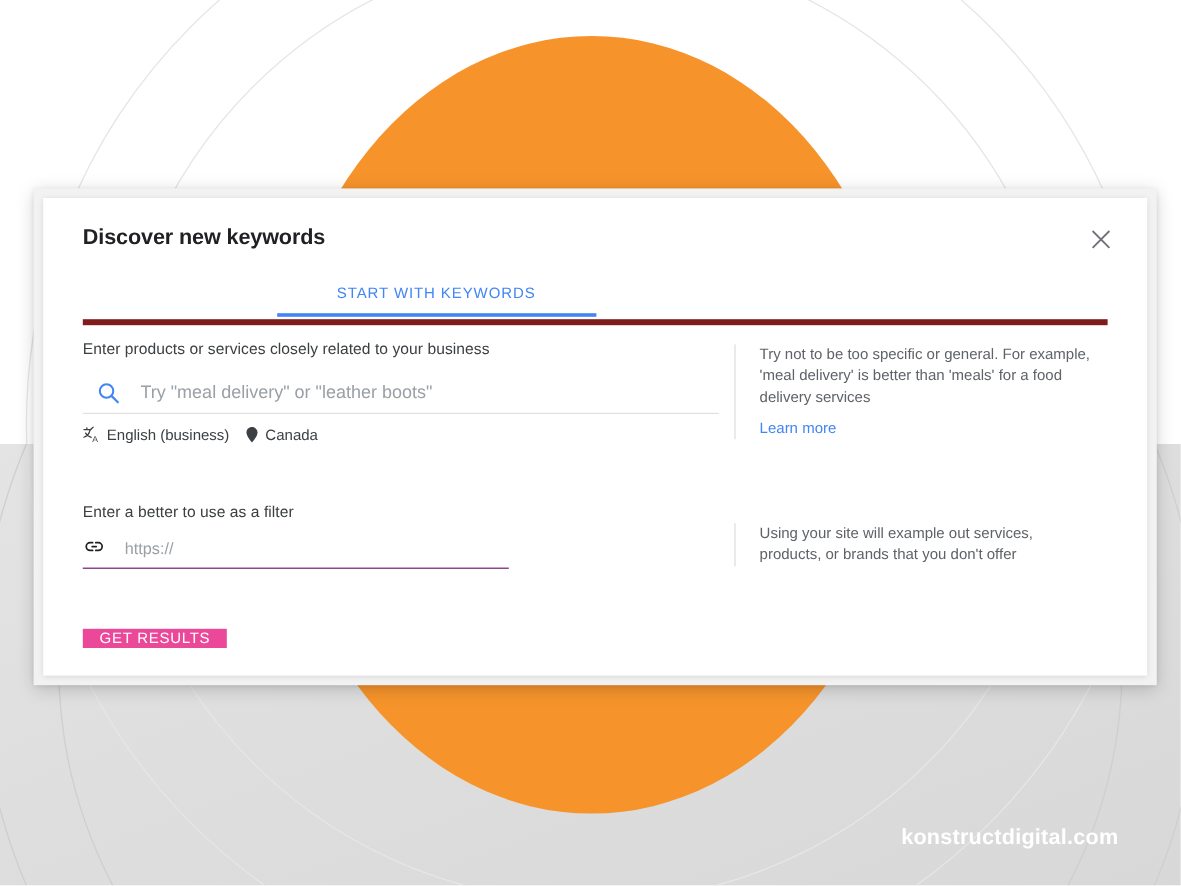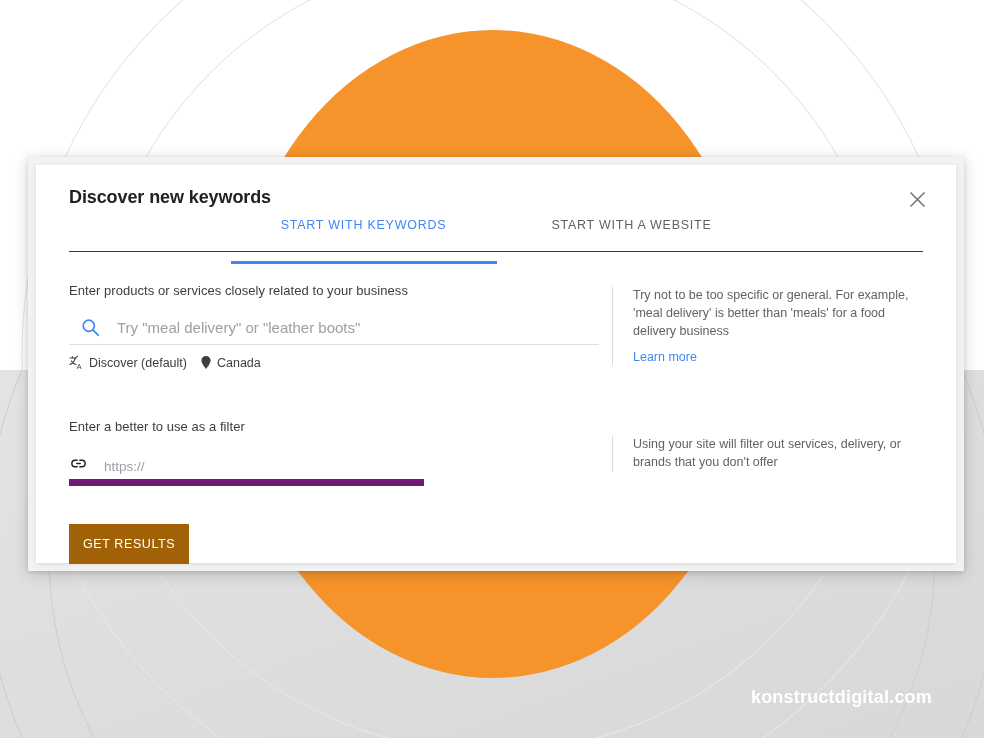--- a/index.html
+++ b/index.html
@@ -112,24 +112,24 @@
     cursor: pointer;
     background: none;
     border: none;
   }
   .close-btn svg { display: block; }
 
   
   .tabs {
     position: absolute;
     left: 33px;
-    top: 48px;
+    top: 67px;
     width: 854px;
     height: 39px;
-    border-bottom: 1px solid #7f1d1d;
+    border-bottom: 5px solid #7f1d1d;
   }
   .tab {
     position: absolute;
     top: 0;
     height: 39px;
     display: flex;
     align-items: flex-start;
     justify-content: center;
     font-size: 12.5px;
     font-weight: 500;
@@ -212,24 +212,25 @@
 
   
   .sec-domain {
     position: absolute;
     left: 33px;
     top: 254px;
     width: 355px;
   }
   .dom-row {
     position: relative;
-    margin-top: 20px;
+    margin-top: 8px;
     height: 32px;
-    border-bottom: 7px solid #701a75;
-    display: flex;
+    border-bottom: 1px solid #701a75;
+    display: flex;
+    align-items: center;
   }
   .dom-input {
     flex: 1 1 auto;
     border: none;
     outline: none;
     background: transparent;
     font-family: "Liberation Sans", sans-serif;
     font-size: 13.5px;
     color: #202124;
     margin-left: 16px;
@@ -260,23 +261,23 @@
     cursor: pointer;
     text-align: center;
   }
 
   
   .get-results {
     position: absolute;
     left: 33px;
     top: 359px;
     min-width: 94px;
-    height: 40px;
+    height: 16px;
     padding: 0 14px;
-    background: #a16207;
+    background: #ec4899;
     border: none;
     color: #ffffff;
     font-family: "Liberation Sans", sans-serif;
     font-size: 12.5px;
     font-weight: 500;
     letter-spacing: 0.6px;
     cursor: default;
     display: flex;
     align-items: center;
     justify-content: center;
@@ -325,21 +326,20 @@
 
       <button class="close-btn" aria-label="Close">
         <svg width="17" height="17" viewBox="0 0 17 17">
           <line x1="1.5" y1="1.5" x2="15.5" y2="15.5" stroke="#6d7278" stroke-width="1.5"></line>
           <line x1="15.5" y1="1.5" x2="1.5" y2="15.5" stroke="#6d7278" stroke-width="1.5"></line>
         </svg>
       </button>
 
       <div class="tabs">
         <div class="tab tab-1">START WITH KEYWORDS</div>
-        <div class="tab tab-2">START WITH A WEBSITE</div>
       </div>
       <div class="tab-underline"></div>
 
       <div class="sec-keywords">
         <div class="field-label">Enter products or services closely related to your business</div>
 
         <div class="input-row">
           <span class="lead-icon">
             <svg width="19" height="19" viewBox="0 0 19 19">
               <circle cx="7.8" cy="7.8" r="5.6" fill="none" stroke="#4285f4" stroke-width="1.7"></circle>
@@ -349,53 +349,53 @@
           <input class="kw-input" type="text" placeholder="Try &quot;meal delivery&quot; or &quot;leather boots&quot;" style="">
         </div>
 
         <div class="meta-row">
           <span class="meta-chip">
             <svg width="15" height="15" viewBox="0 0 16 16">
               <path d="M1 3.2 h6.2 M3.6 1.6 v1.6 M6.3 3.9 c-0.5 3.1 -2.6 5.2 -5.3 6.1 M2.5 6.3 c1.1 2 3.1 3.4 4.9 3.9" fill="none" stroke="#3c4043" stroke-width="1.15" stroke-linecap="round"></path>
               <path d="M6.6 3.3 L9.2 1.1" fill="none" stroke="#3c4043" stroke-width="1.1" stroke-linecap="round"></path>
               <text x="8.4" y="14.6" font-family="'Liberation Sans', sans-serif" font-size="7.6" fill="#3c4043">A</text>
             </svg>
-            <span>Discover (default)</span>
+            <span>English (business)</span>
           </span>
           <span class="meta-chip">
             <svg width="12" height="15" viewBox="0 0 12 15">
               <path d="M6 0.9 C3.4 0.9 1.4 2.9 1.4 5.4 C1.4 8.7 6 13.8 6 13.8 S10.6 8.7 10.6 5.4 C10.6 2.9 8.6 0.9 6 0.9 Z" fill="#3c4043"></path>
             </svg>
             <span>Canada</span>
           </span>
         </div>
       </div>
 
       <div class="help help-1">
-        <div class="help-text">Try not to be too specific or general. For example, 'meal delivery' is better than 'meals' for a food delivery business</div>
+        <div class="help-text">Try not to be too specific or general. For example, 'meal delivery' is better than 'meals' for a food delivery services</div>
         <a class="learn-more" href="#">Learn more</a>
       </div>
 
       <div class="sec-domain">
         <div class="field-label">Enter a better to use as a filter</div>
 
         <div class="dom-row">
           <span class="lead-icon">
             <svg width="19" height="19" viewBox="0 0 20 20">
               <path d="M8.2 10 h3.6" fill="none" stroke="#202124" stroke-width="1.5" stroke-linecap="round"></path>
               <path d="M8.6 6.6 H6.4 A3.4 3.4 0 0 0 6.4 13.4 H8.6" fill="none" stroke="#202124" stroke-width="1.5" stroke-linecap="round"></path>
               <path d="M11.4 6.6 H13.6 A3.4 3.4 0 0 1 13.6 13.4 H11.4" fill="none" stroke="#202124" stroke-width="1.5" stroke-linecap="round"></path>
             </svg>
           </span>
           <input class="dom-input" type="text" placeholder="https://" style="">
         </div>
       </div>
 
       <div class="help help-2">
-        <div class="help-text">Using your site will filter out services, delivery, or brands that you don't offer</div>
+        <div class="help-text">Using your site will example out services, products, or brands that you don't offer</div>
       </div>
 
       <button class="get-results">GET RESULTS</button>
 
     </div>
   </div>
 
   <div class="watermark">konstructdigital.com</div>
 
 </div>

